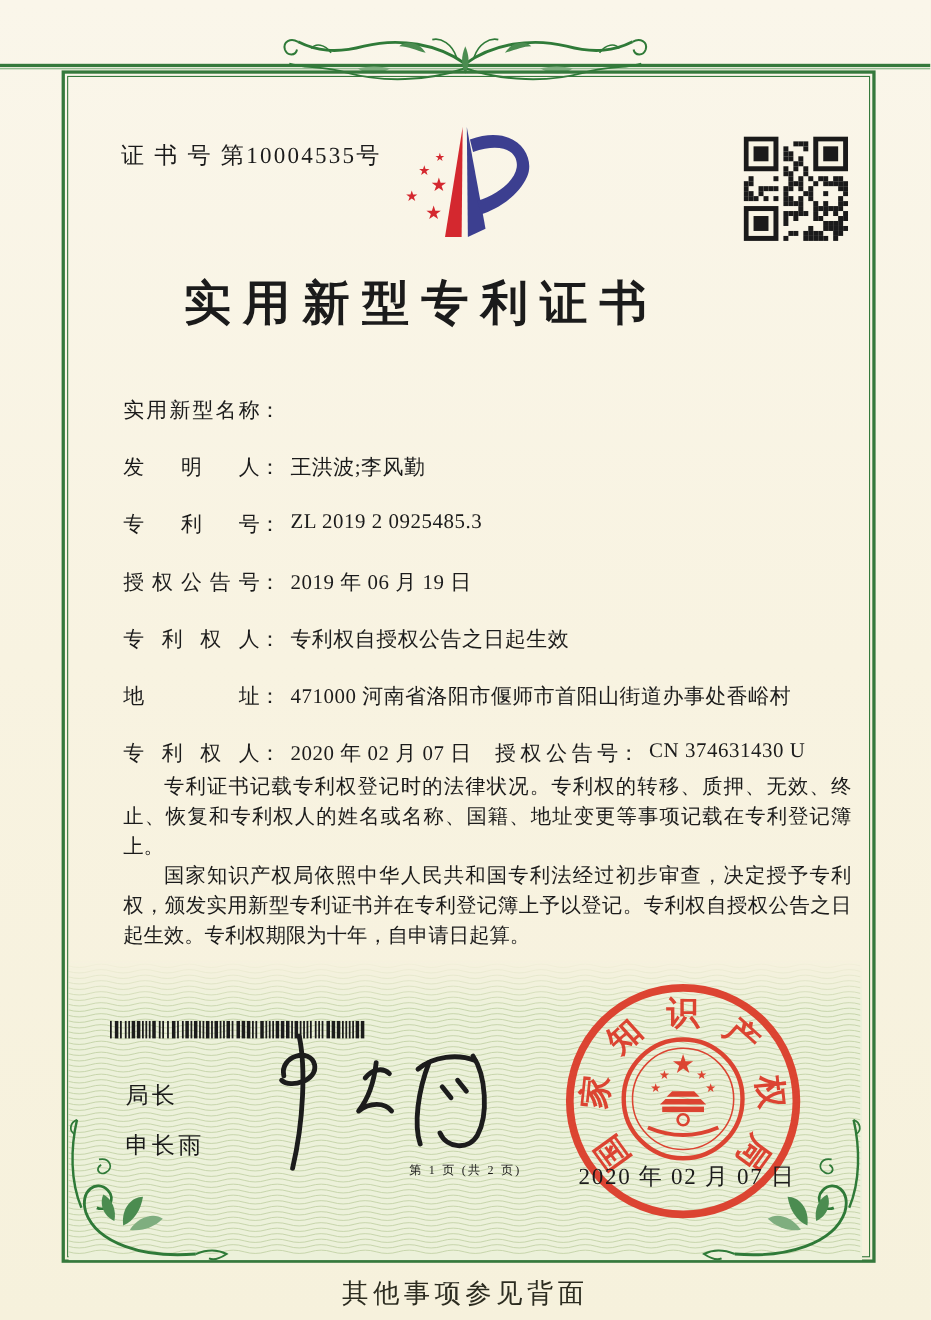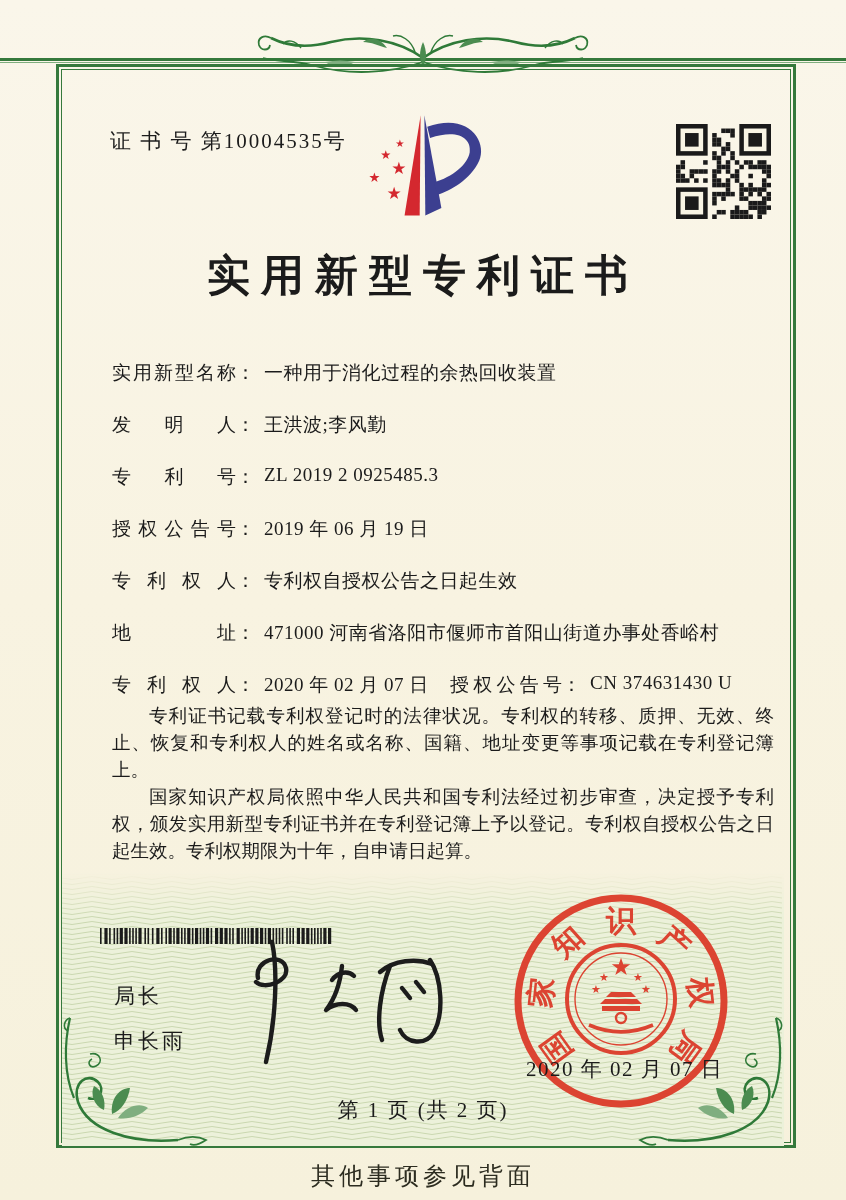--- a/index.html
+++ b/index.html
@@ -16,40 +16,40 @@
   .frame { position:absolute; left:56px; top:64px; width:734px; height:1078px; border:3px solid #35793c; }
   .frame-inner { position:absolute; inset:2px; border:1px solid #35793c; }
   
   .band { position:absolute; left:62px; top:872px; width:722px; height:274px;
           -webkit-mask-image:linear-gradient(180deg,transparent 0,#000 46px);
           mask-image:linear-gradient(180deg,transparent 0,#000 46px); }
   .cert-no { position:absolute; left:110px; top:127px; font-size:21px; letter-spacing:2px;text-align:right; }
   .logo { position:absolute; left:346px; top:104px; }
   .qr { position:absolute; left:676px; top:124px; }
   .title { position:absolute; left:0; width:766px; top:247px; text-align:center;
-           font-size:43px; font-weight:bold; letter-spacing:11px;padding-left:40px; }
+           font-size:43px; font-weight:bold; letter-spacing:11px; }
   .fields { position:absolute; left:112px; top:360px; width:662px; font-size:19px; }
   .field-row { position:relative; height:52px; display:flex; align-items:flex-start; }
   .flabel { width:124px; flex:none; text-align:justify; text-align-last:justify; }
   .colon { flex:none; }
   .fvalue { margin-left:9px; letter-spacing:.5px; white-space:nowrap; }
   .grant-pair { position:absolute; left:338px; top:0; display:flex; }
   .flabel2 { width:112px; flex:none; text-align:justify; text-align-last:justify; }
   .body-text { position:absolute; left:112px; top:703px; width:662px;
                font-size:18.5px; line-height:27px; text-align:justify; }
   .body-text p { margin:0; text-indent:2em; }
   .barcode { position:absolute; left:100px; top:928px; }
   .director { position:absolute; left:114px; top:974px; font-size:21px; letter-spacing:3px; line-height:45px; }
   .signature { position:absolute; left:228px; top:936px; }
   .signature path { stroke:#1c1c1c; stroke-width:4.4; fill:none; stroke-linecap:round; stroke-linejoin:round; }
   .seal { position:absolute; left:505px; top:885px; opacity:.94; }
   .seal-char { font-size:30px; font-weight:bold; fill:#dc3a28; }
   .seal-date { position:absolute; left:526px; top:1055px; font-size:21px; letter-spacing:1.5px; }
-  .page-num { position:absolute; left:0; width:846px; top:1096px; text-align:center;
-              font-size:21px; letter-spacing:2px; }
+  .page-num { position:absolute; left:0; width:846px; top:1056px; text-align:center;
+              font-size:11px; letter-spacing:2px; }
   .back-note { position:absolute; left:0; width:846px; top:1160px; text-align:center;
                font-size:24px; letter-spacing:4px; color:#2c2c20; }
   .corner-left  { position:absolute; left:60px;  top:1014px; }
   .corner-right { position:absolute; left:636px; top:1014px; }
   .orn { stroke:#2f7a38; fill:none; }
   .orn-fill { fill:#4b8c50; stroke:none; }
   .orn-fill2 { fill:#7fae7f; stroke:none; }
 </style>
 </head>
 <body>
@@ -281,21 +281,20 @@
       <rect x="4.523809523809524" y="67.85714285714286" width="22.61904761904762" height="22.61904761904762" fill="#f8f4e4"></rect>
       <rect x="9.047619047619047" y="72.38095238095238" width="13.571428571428571" height="13.571428571428571" fill="#1a1a1a"></rect>
     </svg>
 
   <div class="title">实用新型专利证书</div>
 
   <div class="fields">
     <div class="field-row">
       <span class="flabel">实用新型名称</span>
         <span class="colon">：</span>
-      <span class="fvalue">一种用于消化过程的余热回收装置</span>
     </div>
     <div class="field-row">
       <span class="flabel">发明人</span>
         <span class="colon">：</span>
       <span class="fvalue">王洪波;李风勤</span>
     </div>
     <div class="field-row">
       <span class="flabel">专利号</span>
         <span class="colon">：</span>
       <span class="fvalue">ZL 2019 2 0925485.3</span>

